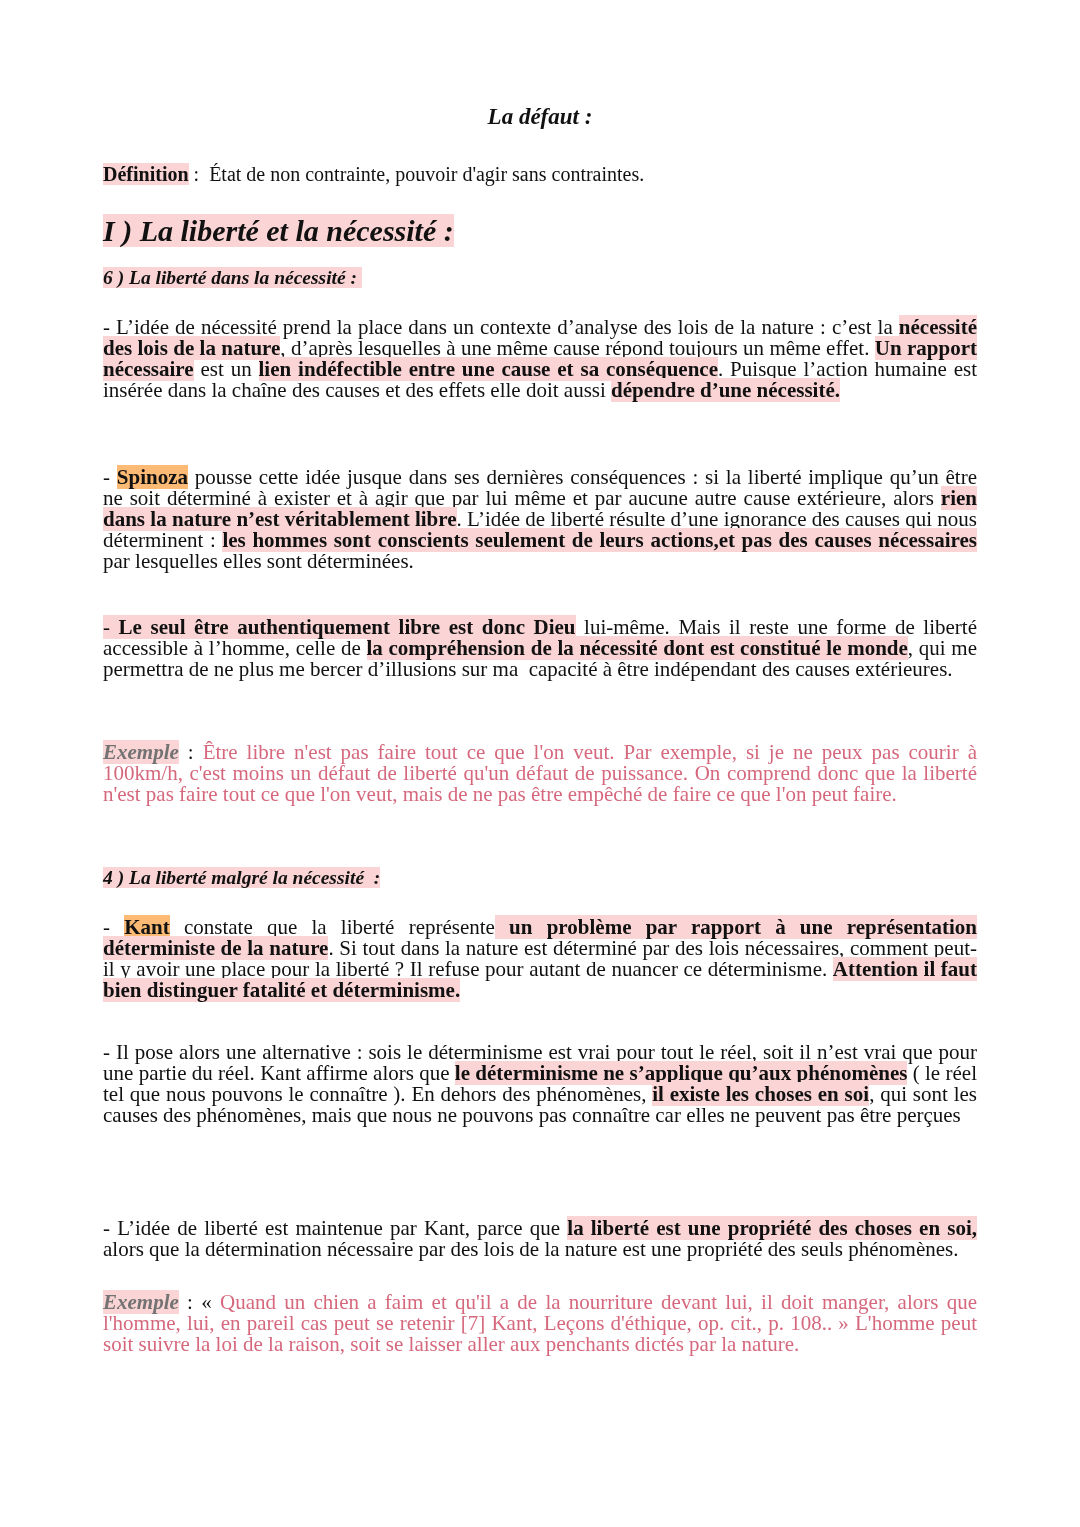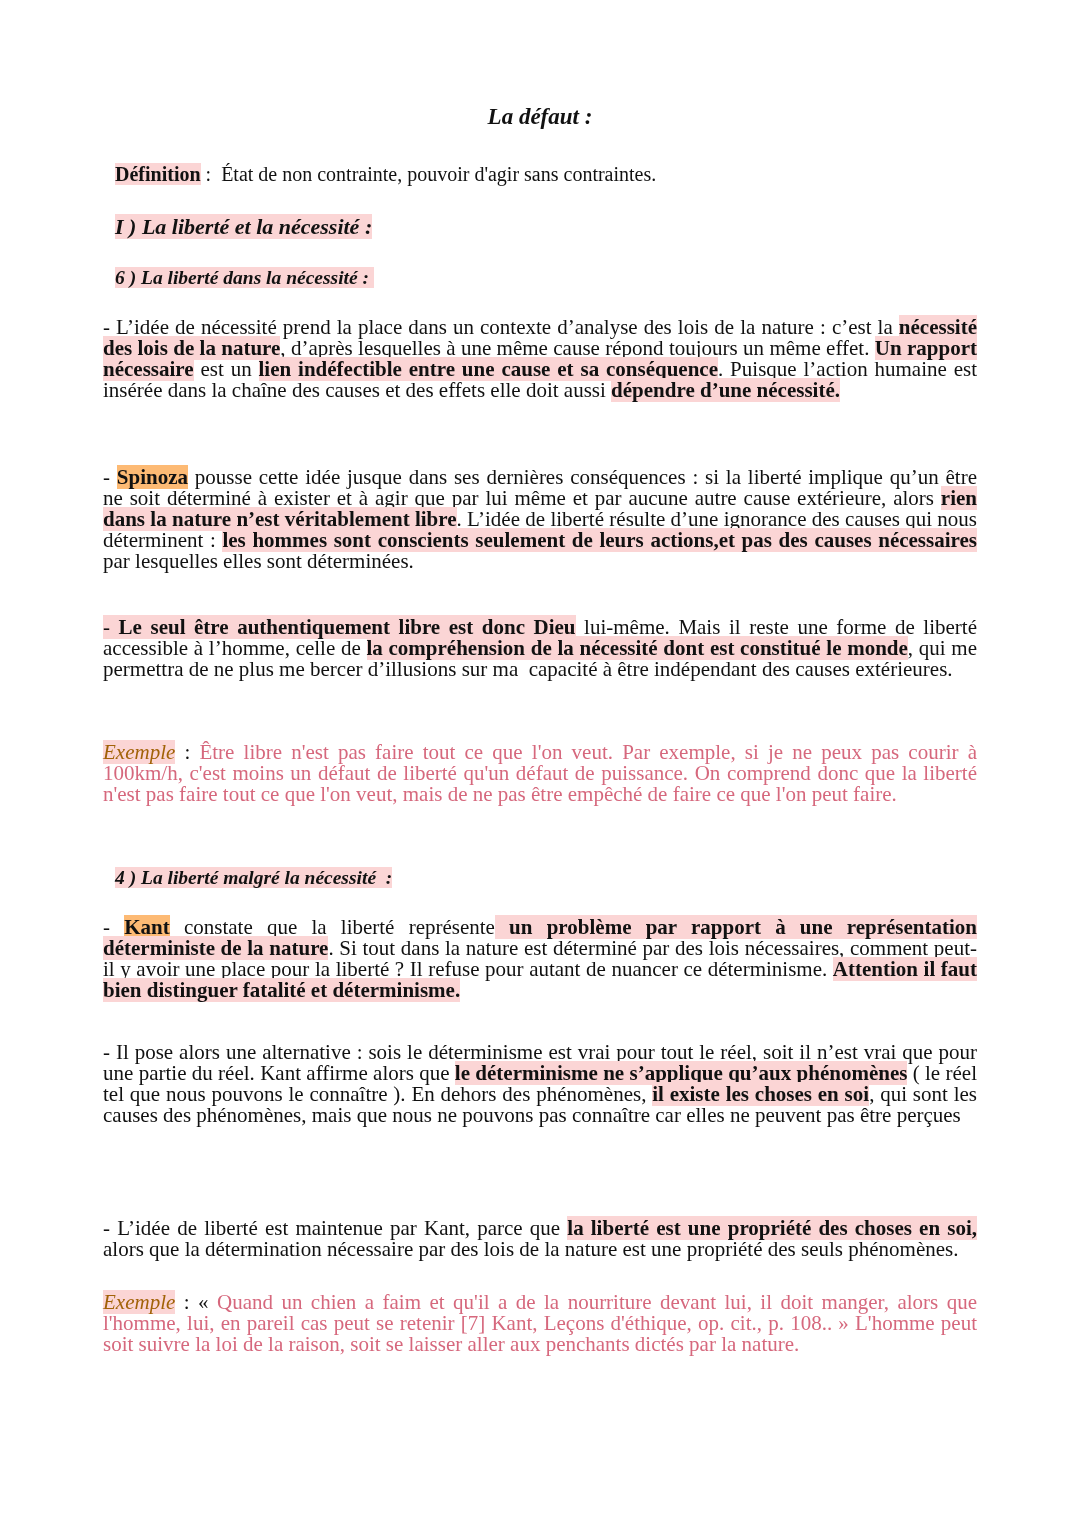--- a/index.html
+++ b/index.html
@@ -1,31 +1,31 @@
 <!DOCTYPE html>
 <html><head>
 <meta charset="utf-8">
 <style>
   html, body { margin:0; padding:0; background:#ffffff; }
   body { width:1080px; height:1527px; position:relative; overflow:hidden;
          font-family:"Liberation Serif","DejaVu Serif",serif; color:#111; }
   .page { position:absolute; left:103px; top:0; width:874px; }
   .title { position:absolute; left:0; width:874px; top:104px; text-align:center;
            font-size:23px; font-weight:bold; font-style:italic; }
-  .line { position:absolute; left:12px; white-space:nowrap; }
+  .line { position:absolute; left:0; white-space:nowrap; }
   .def { top:163px; font-size:20px; }
-  .h1 { top:214px; font-size:22px; font-weight:bold; font-style:italic; }
+  .h1 { top:214px; font-size:30px; font-weight:bold; font-style:italic; }
   .h2 { font-size:19.5px; font-weight:bold; font-style:italic; }
   .para { position:absolute; left:0; width:874px; font-size:21px; line-height:21px;
           text-align:justify; text-align-last:left; }
   .hl { background:#fbd5d5; }
   .hy { background:#fdba74; }
   b { font-weight:bold; }
   .ex { color:#d6687d; }
-  .exlabel { font-weight:normal; font-style:italic; color:#a16207; }
+  .exlabel { font-weight:bold; font-style:italic; color:#737373; }
 </style>
 </head>
 <body>
 
 <div class="page">
 
   <div class="title">La défaut :</div>
 
   <div class="line def"><b class="hl">Définition</b><span style="white-space:pre"> :  </span><span>État de non contrainte, pouvoir d'agir sans contraintes.</span></div>
 

